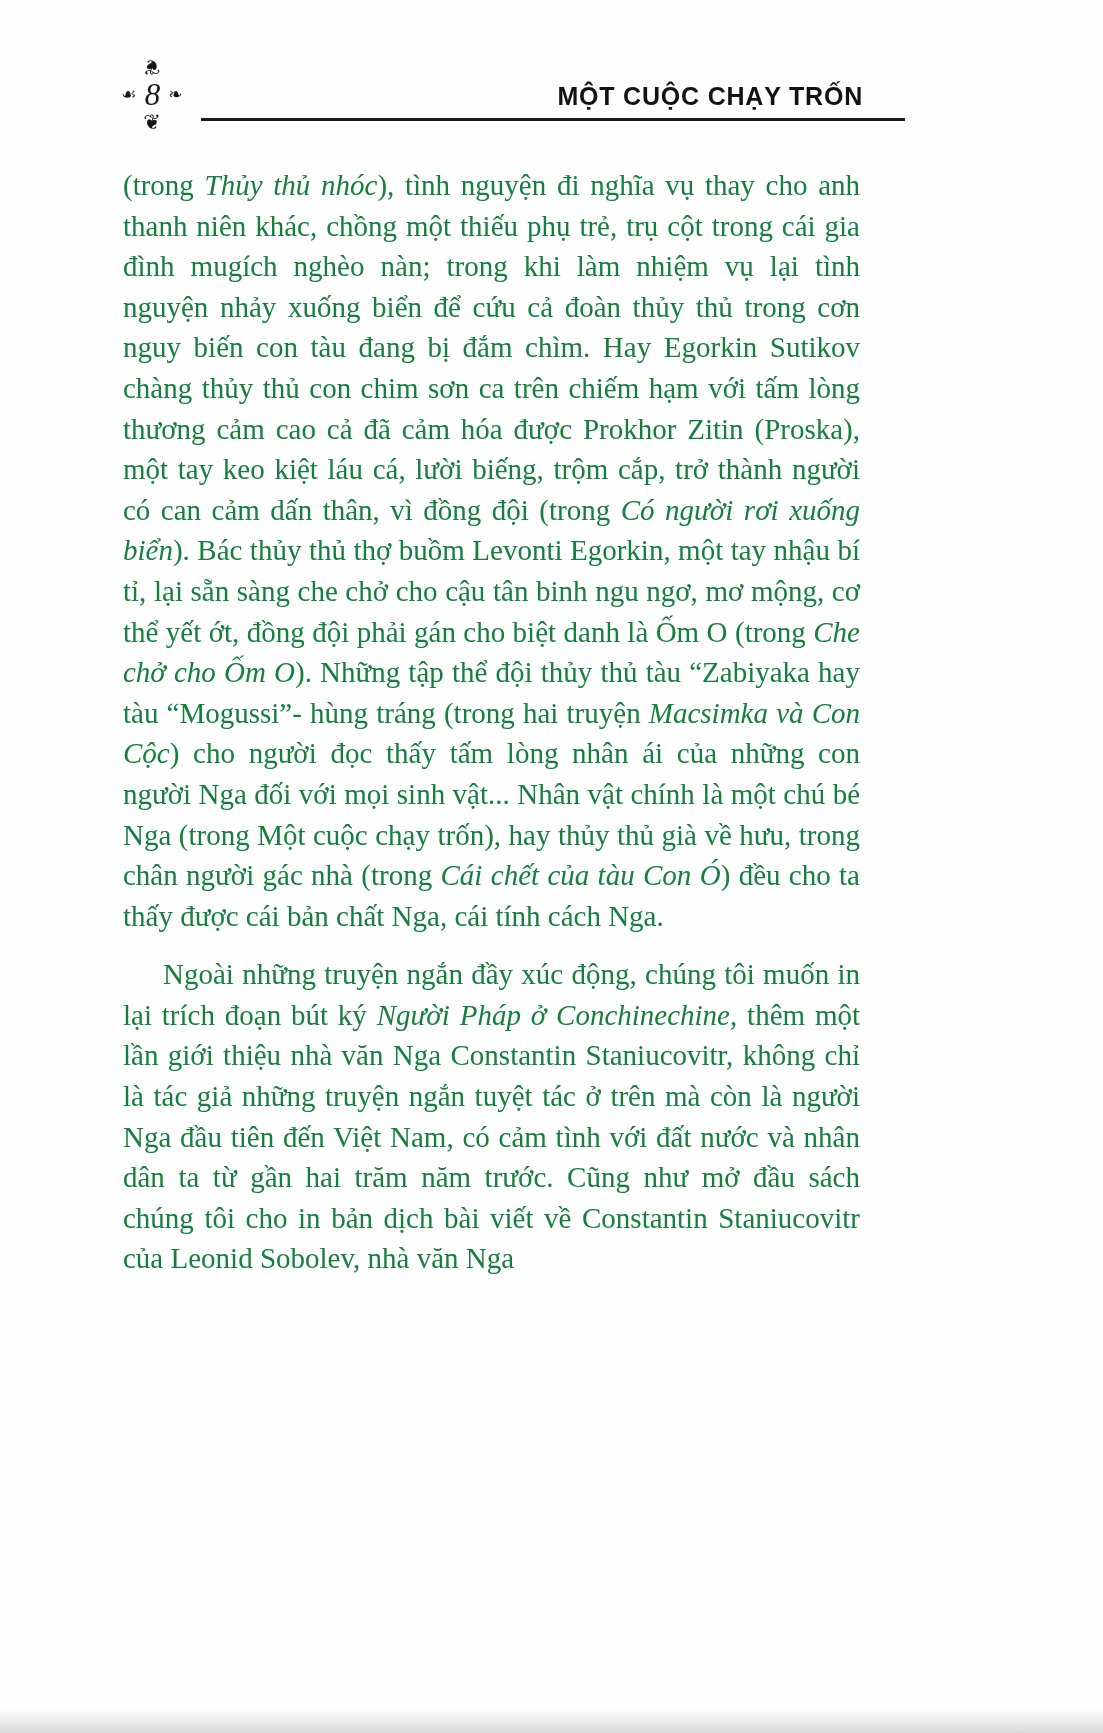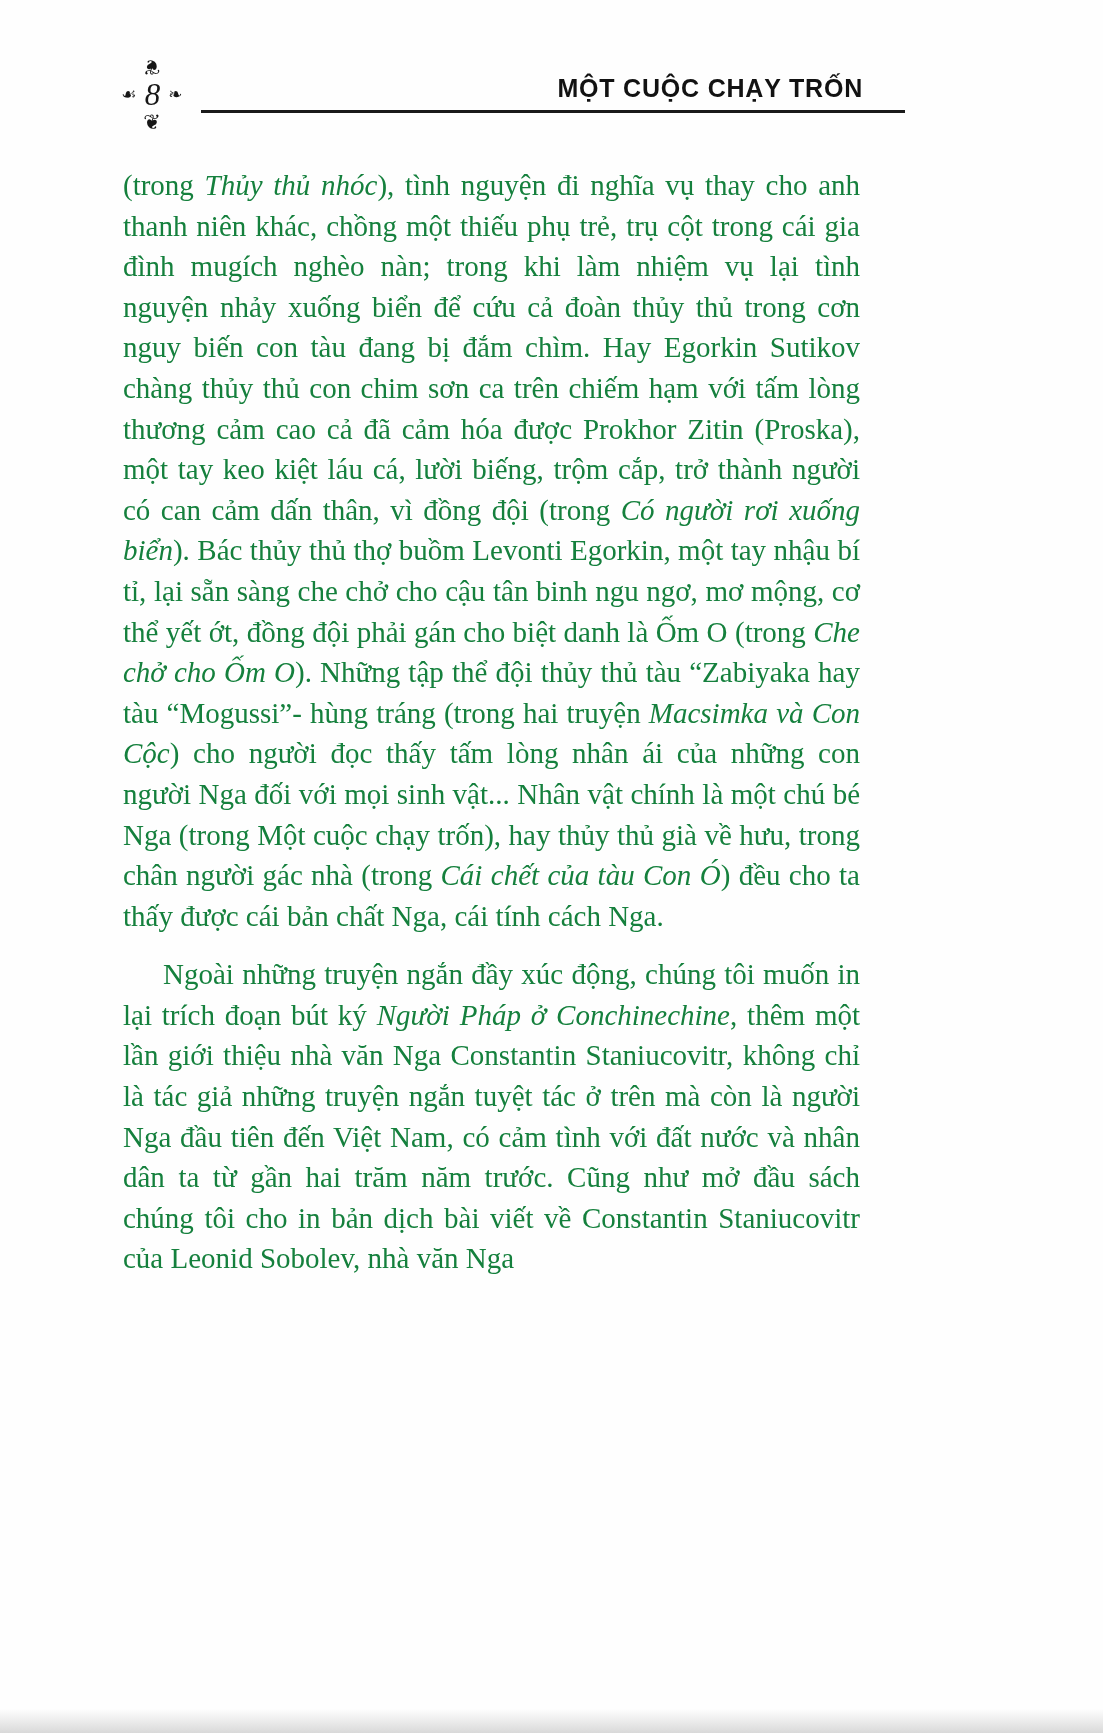--- a/index.html
+++ b/index.html
@@ -34,21 +34,21 @@
   .orn-top, .orn-bottom { font-size: 21px; }
   .orn-top { transform: rotate(180deg); }
   .orn-mid { display: flex; align-items: center; gap: 5px; margin: 2px 0; }
   .orn-side { font-size: 17px; }
   .page-num {
     font-family: "Liberation Serif", serif;
     font-style: italic;
     font-size: 31px;
     padding: 0 3px;
   }
-  .header-right { flex: 1 1 auto; margin-top: 18px; }
+  .header-right { flex: 1 1 auto; margin-top: 26px; }
   .running-title {
     text-align: right;
     padding-right: 42px;
     font-family: "Liberation Sans", sans-serif;
     font-weight: 700;
     font-size: 25px;
     letter-spacing: 0.8px;
     color: #121212;
     white-space: nowrap;
   }

